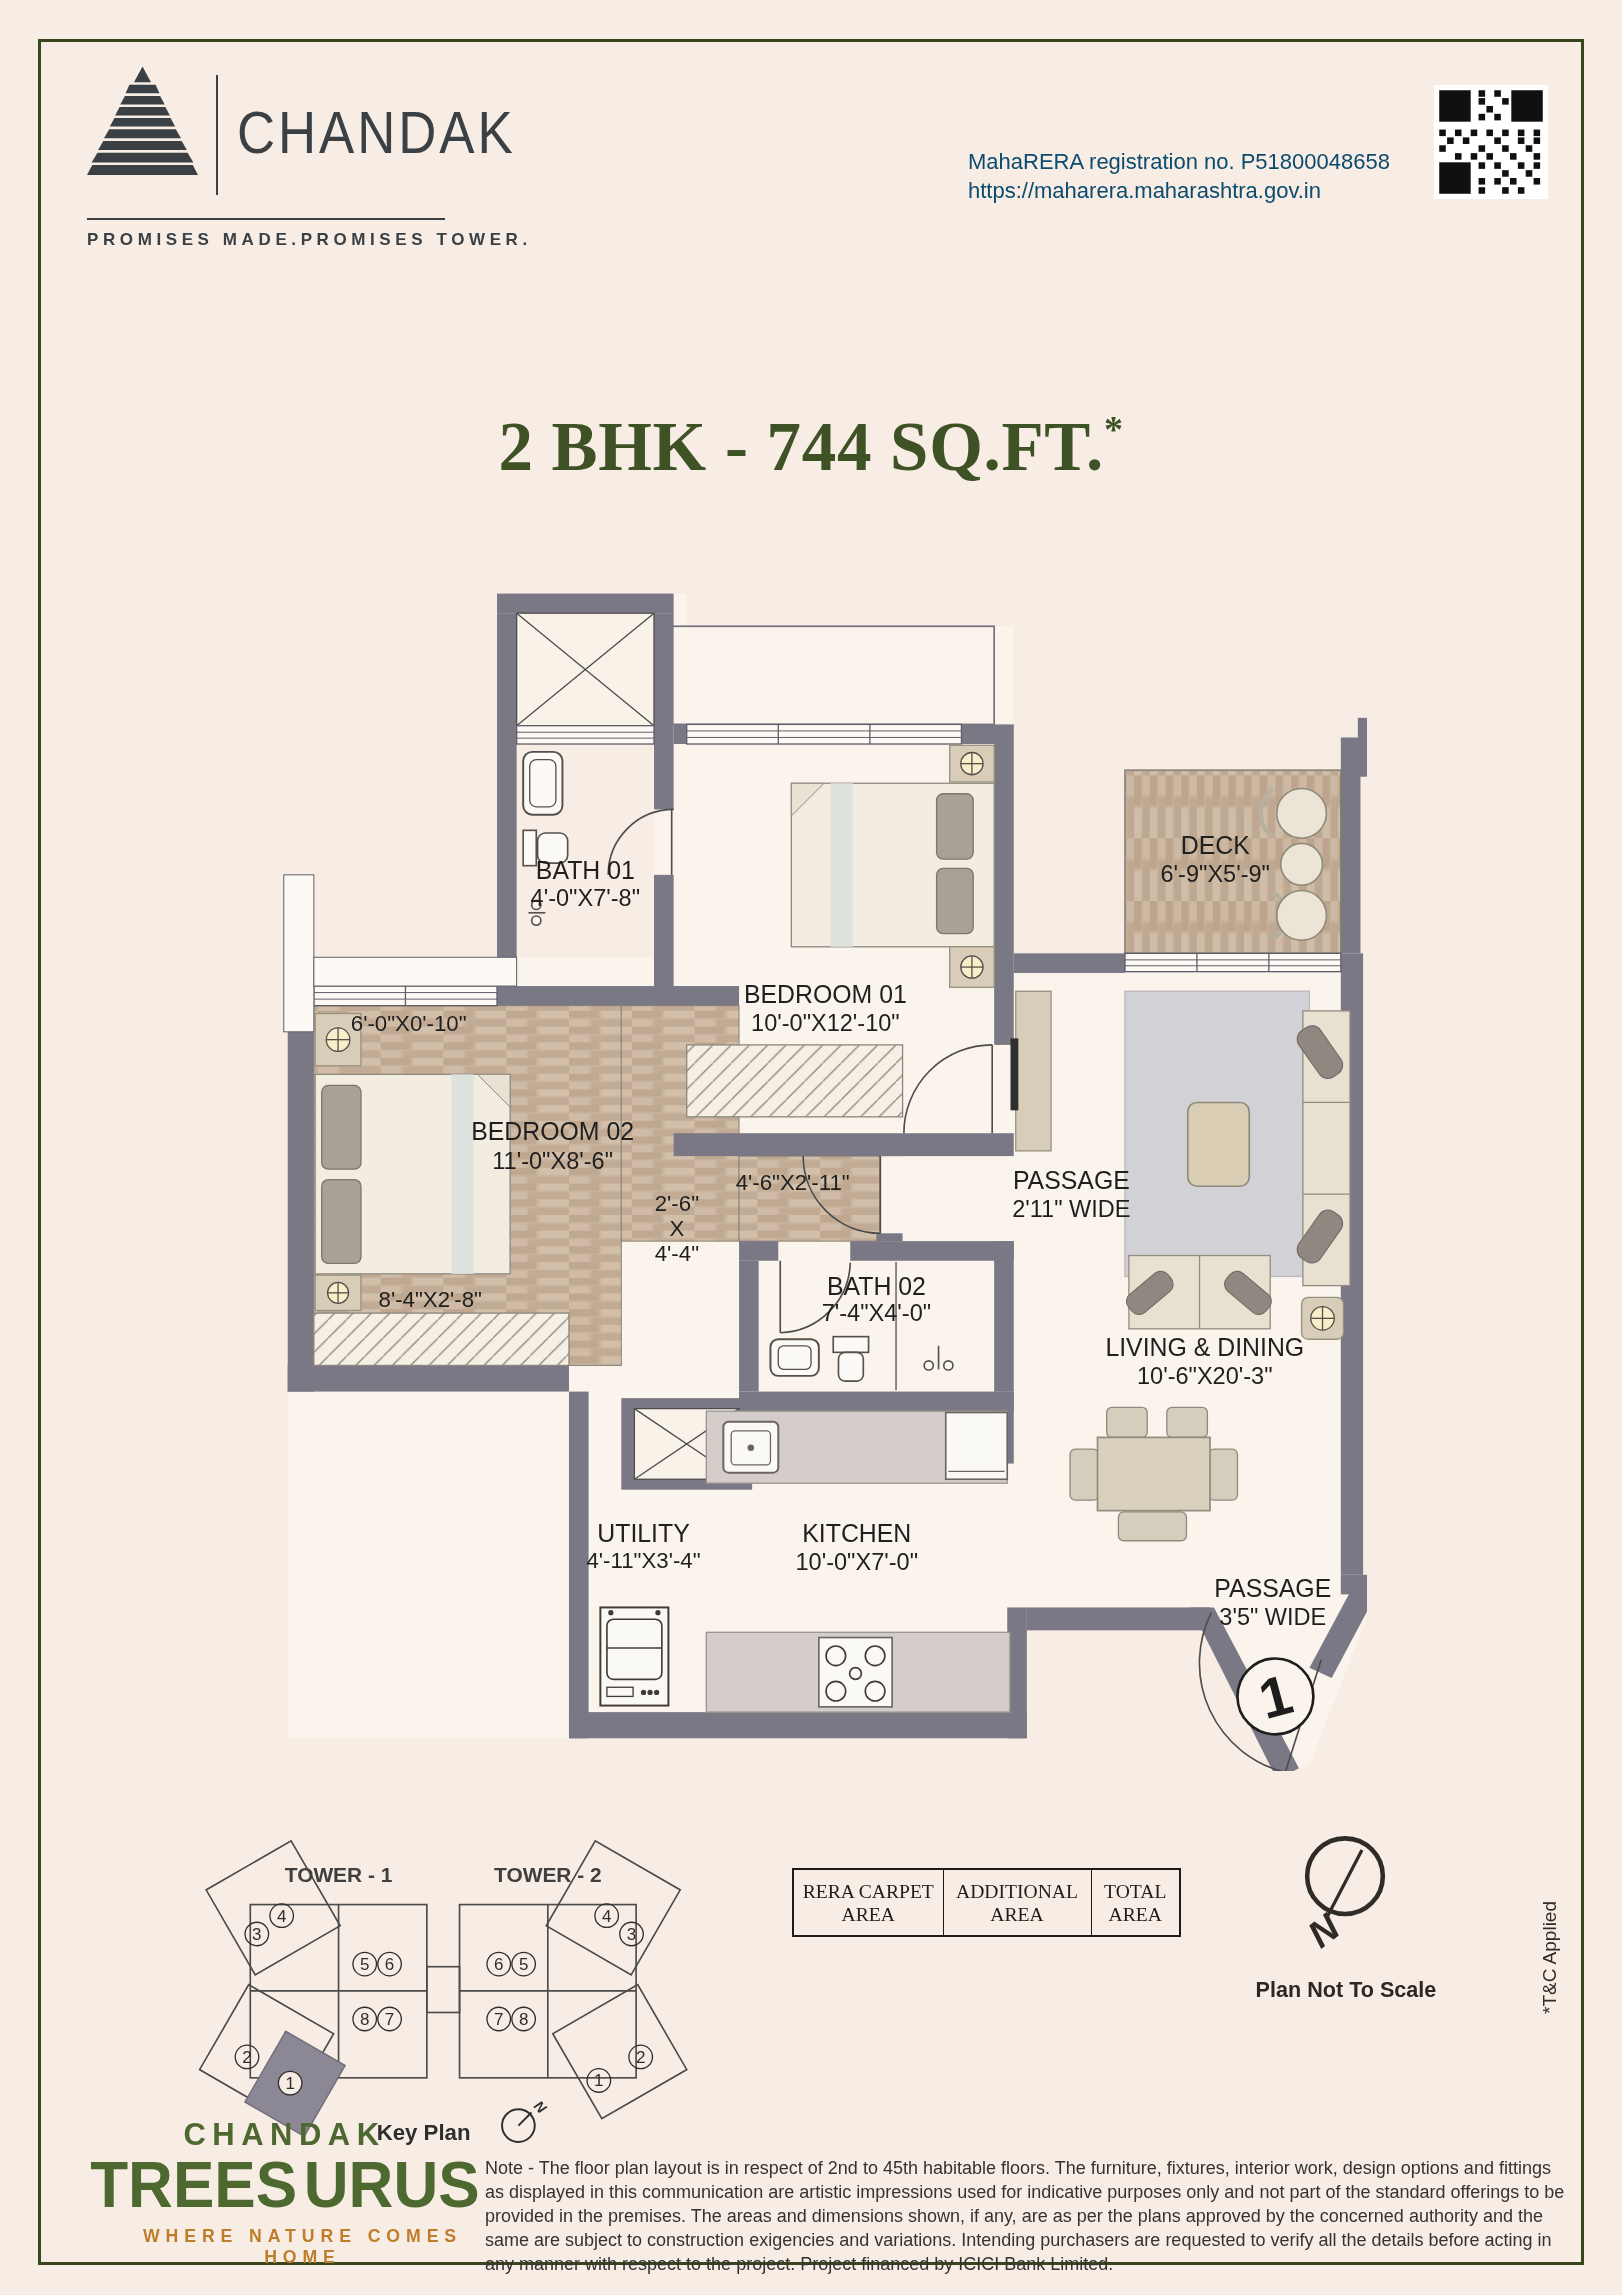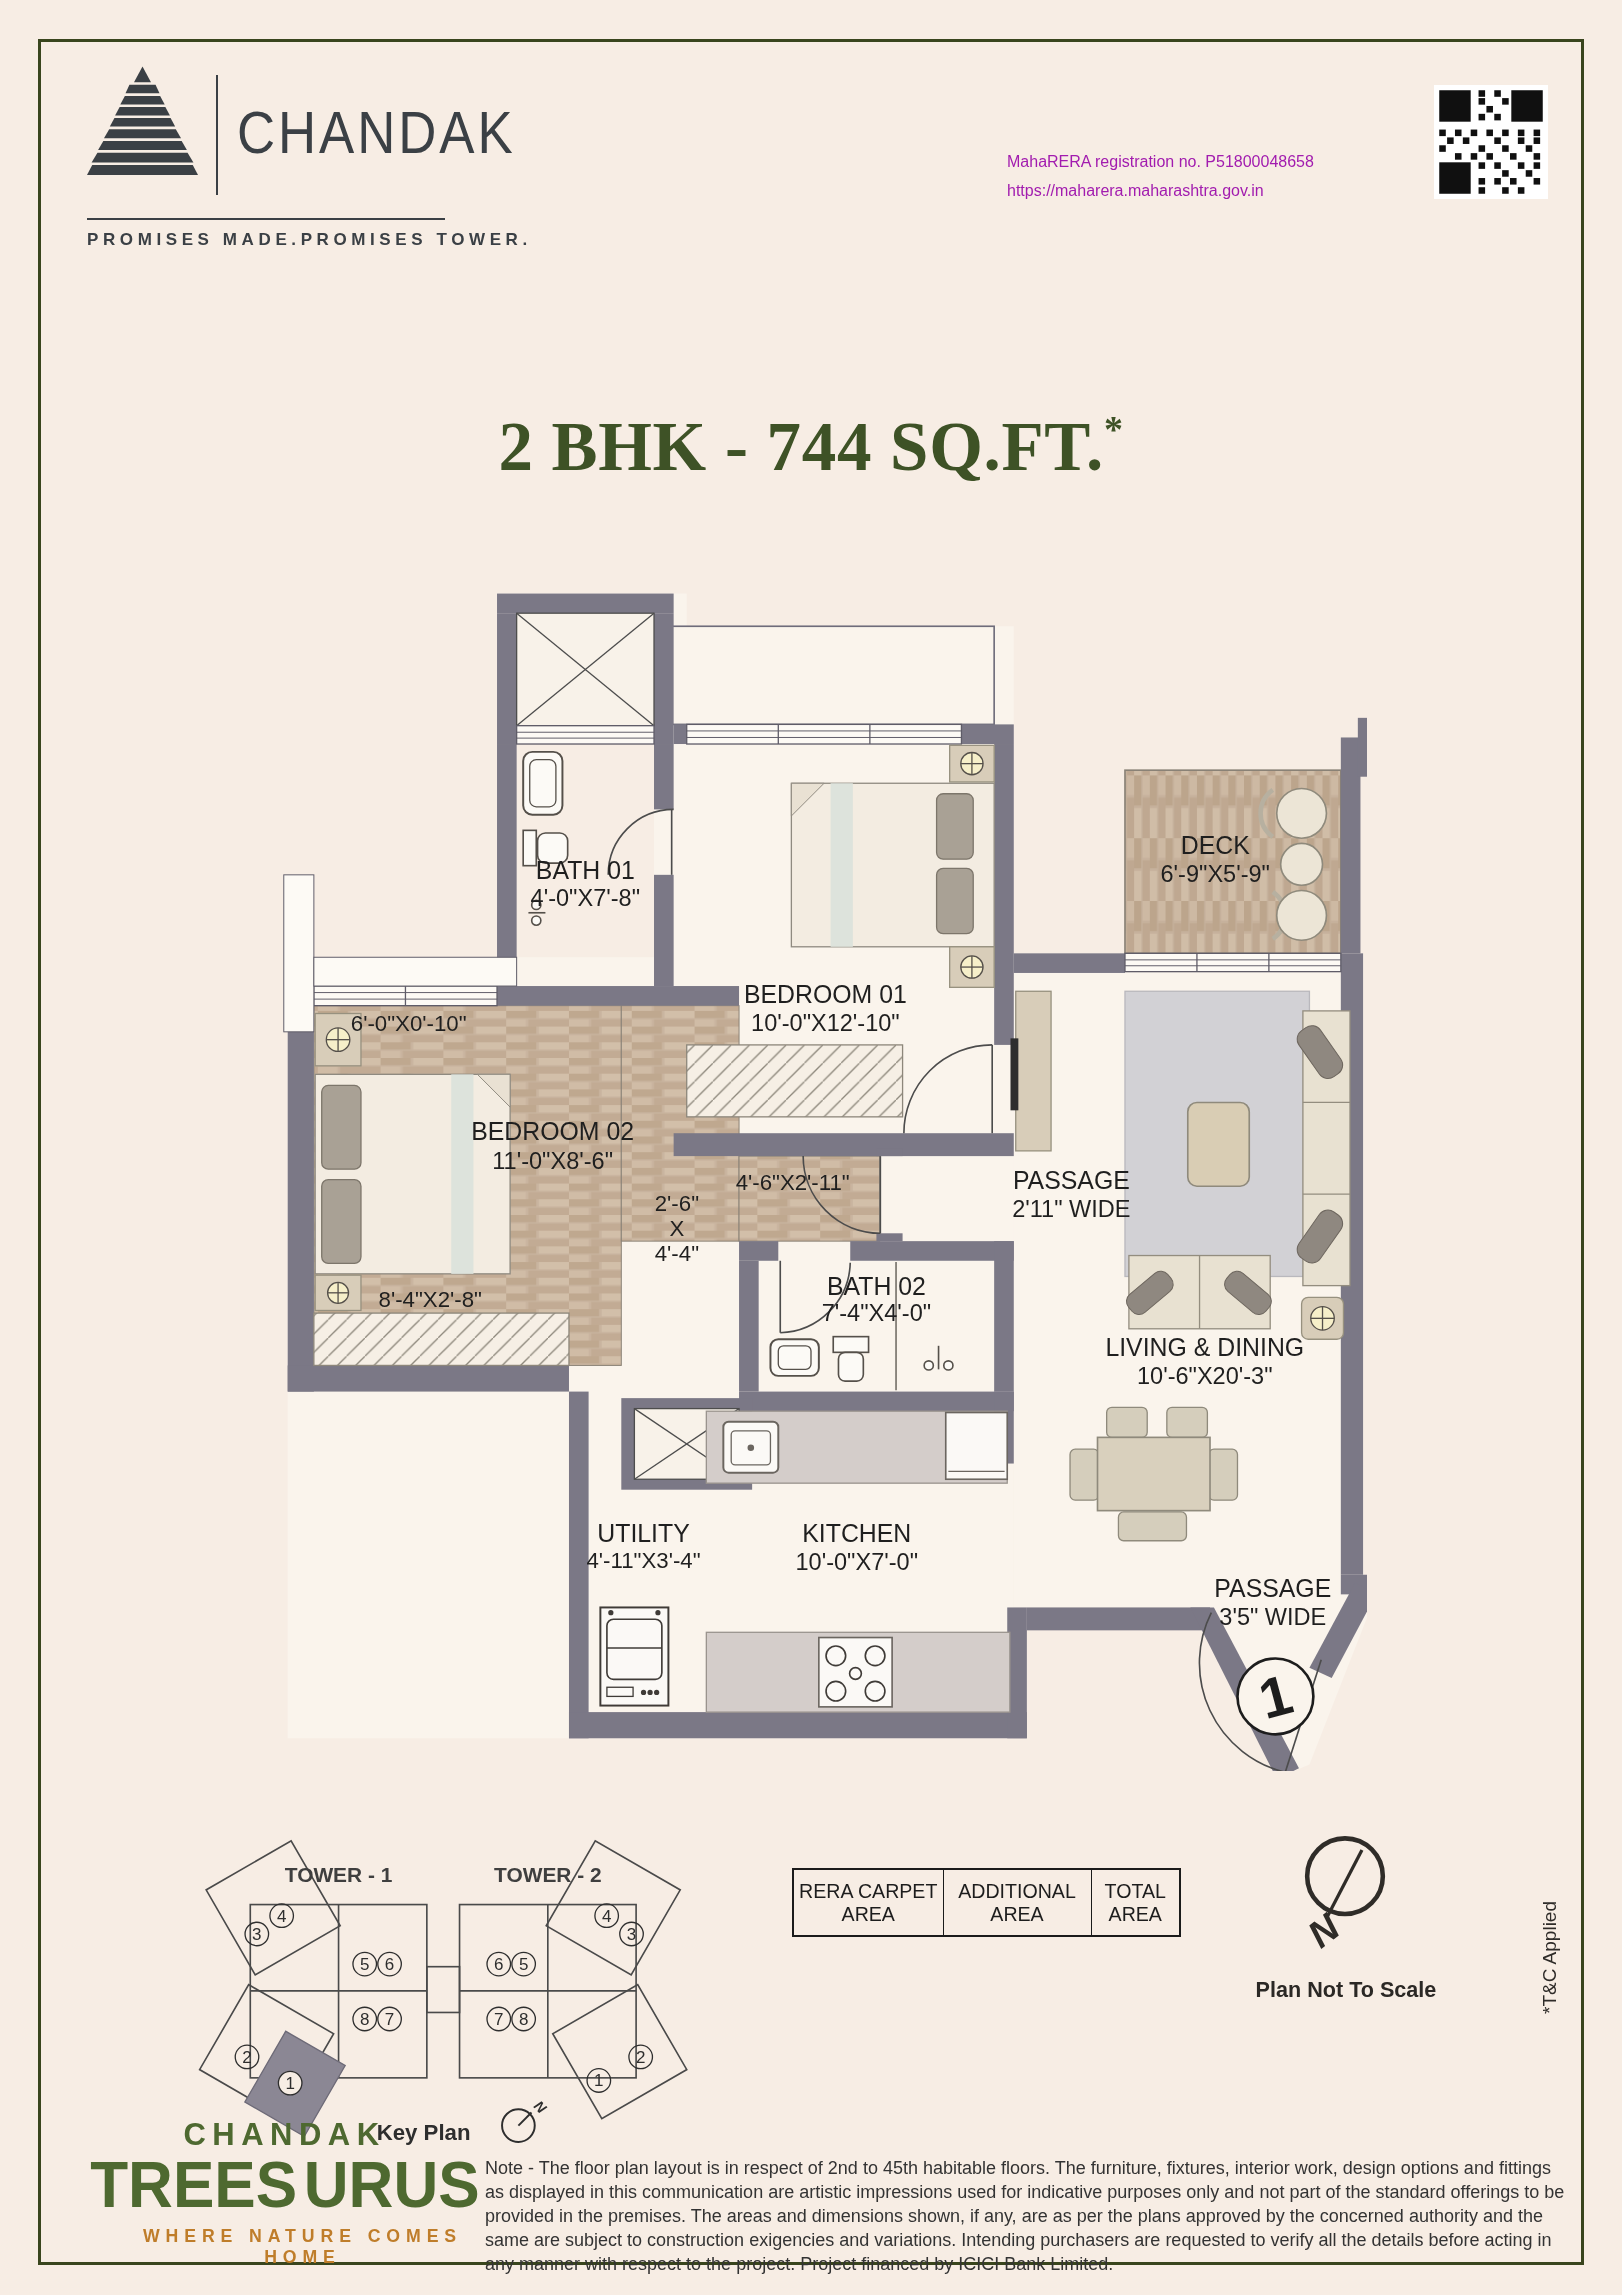--- a/index.html
+++ b/index.html
@@ -7,36 +7,36 @@
   body { position:relative; background:#f7ede4; font-family:"Liberation Sans", sans-serif; overflow:hidden; }
   .abs { position:absolute; }
   .page-border { left:38px; top:39px; width:1546px; height:2226px; border:3.9px solid #39451d; }
 
   
   .brand-name { left:237px; top:98px; font-size:60px; font-weight:400; letter-spacing:3.3px; color:#3b4045;
                 transform:scaleX(.88); transform-origin:left top; white-space:nowrap; }
   .brand-divider { left:216px; top:75px; width:2px; height:120px; background:#3b4045; }
   .brand-rule { left:87px; top:218px; width:358px; height:2px; background:#3b4045; }
   .brand-tagline { left:87px; top:230px; font-size:17px; font-weight:600; letter-spacing:4.6px; color:#3b4045; white-space:nowrap; }
-  .rera { left:968px; top:147px; font-size:16px; line-height:29px; font-weight:500; color:#a21caf;margin-left:39px; }
+  .rera { left:968px; top:147px; font-size:22px; line-height:29px; font-weight:500; color:#0c4a6e; }
 
   
   .title { left:0; top:408px; width:1622px; text-align:center; font-family:"Liberation Serif", serif;
            font-weight:700; font-size:69px; color:#3e5226; letter-spacing:0.7px; }
   .title sup { font-size:38px; position:relative; top:-3.9px; }
 
   
   .plan-nts { left:1235px; top:1977px; width:222px; text-align:center; font-size:21.6px; font-weight:700; color:#2b2825; }
   .tnc { left:1539px; top:1883px; height:131px; writing-mode:vertical-rl; transform:rotate(180deg);
          font-size:19px; color:#2e2b28; white-space:nowrap; }
 
   
   .area-table { left:792px; top:1868px; border-collapse:collapse; color:#1d1d1d; text-align:center; }
   .area-table td { border:1.3px solid #1b1b1b; font-size:19.6px; line-height:23px; vertical-align:middle; }
-  .area-table { border:2.6px solid #1b1b1b; }
+  .area-table { border:2.6px solid #1b1b1b;font-family:Liberation Serif, serif; }
   .area-table tr.hrow td { height:67px; }
   .area-table tr.urow td { height:39px; }
   .area-table tr.vrow td { height:42px; font-size:20px; }
   .c1{width:150px;} .c2{width:148px;} .c3{width:89px;}
 
   
   .f-brand1 { left:111px; top:2117px; width:347px; text-align:center; font-size:31px; font-weight:600;
               letter-spacing:6.5px; color:#4e6930; }
   .f-brand2 { left:111px; top:2148px; width:347px; display:flex; justify-content:center; }
   .f-brand2 span { font-size:64px; font-weight:700; color:#4e6930; letter-spacing:0; transform:scaleX(.97); }

